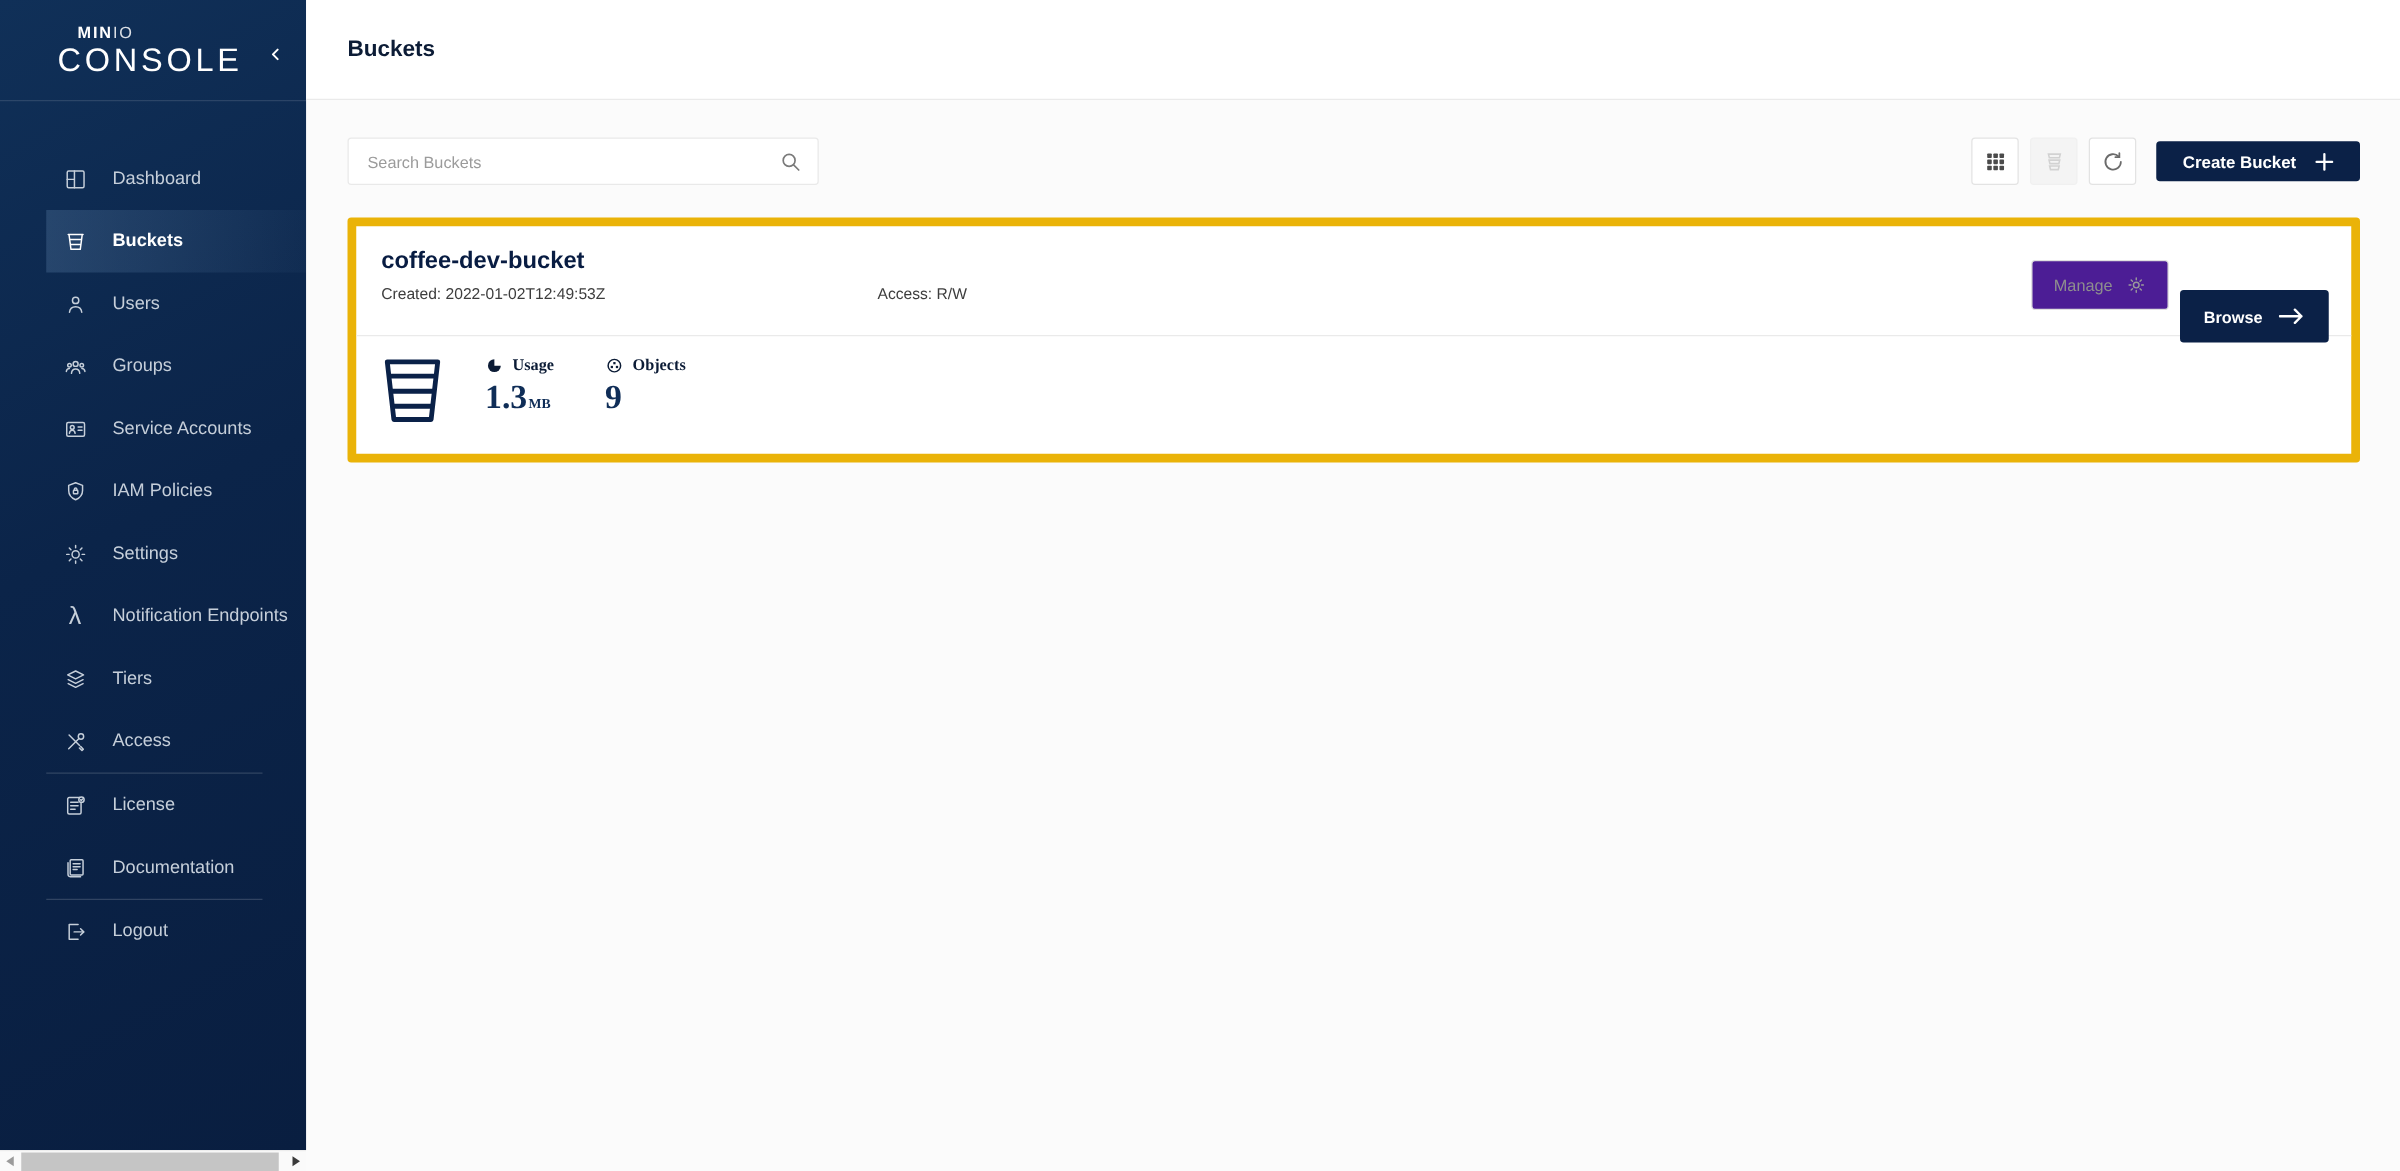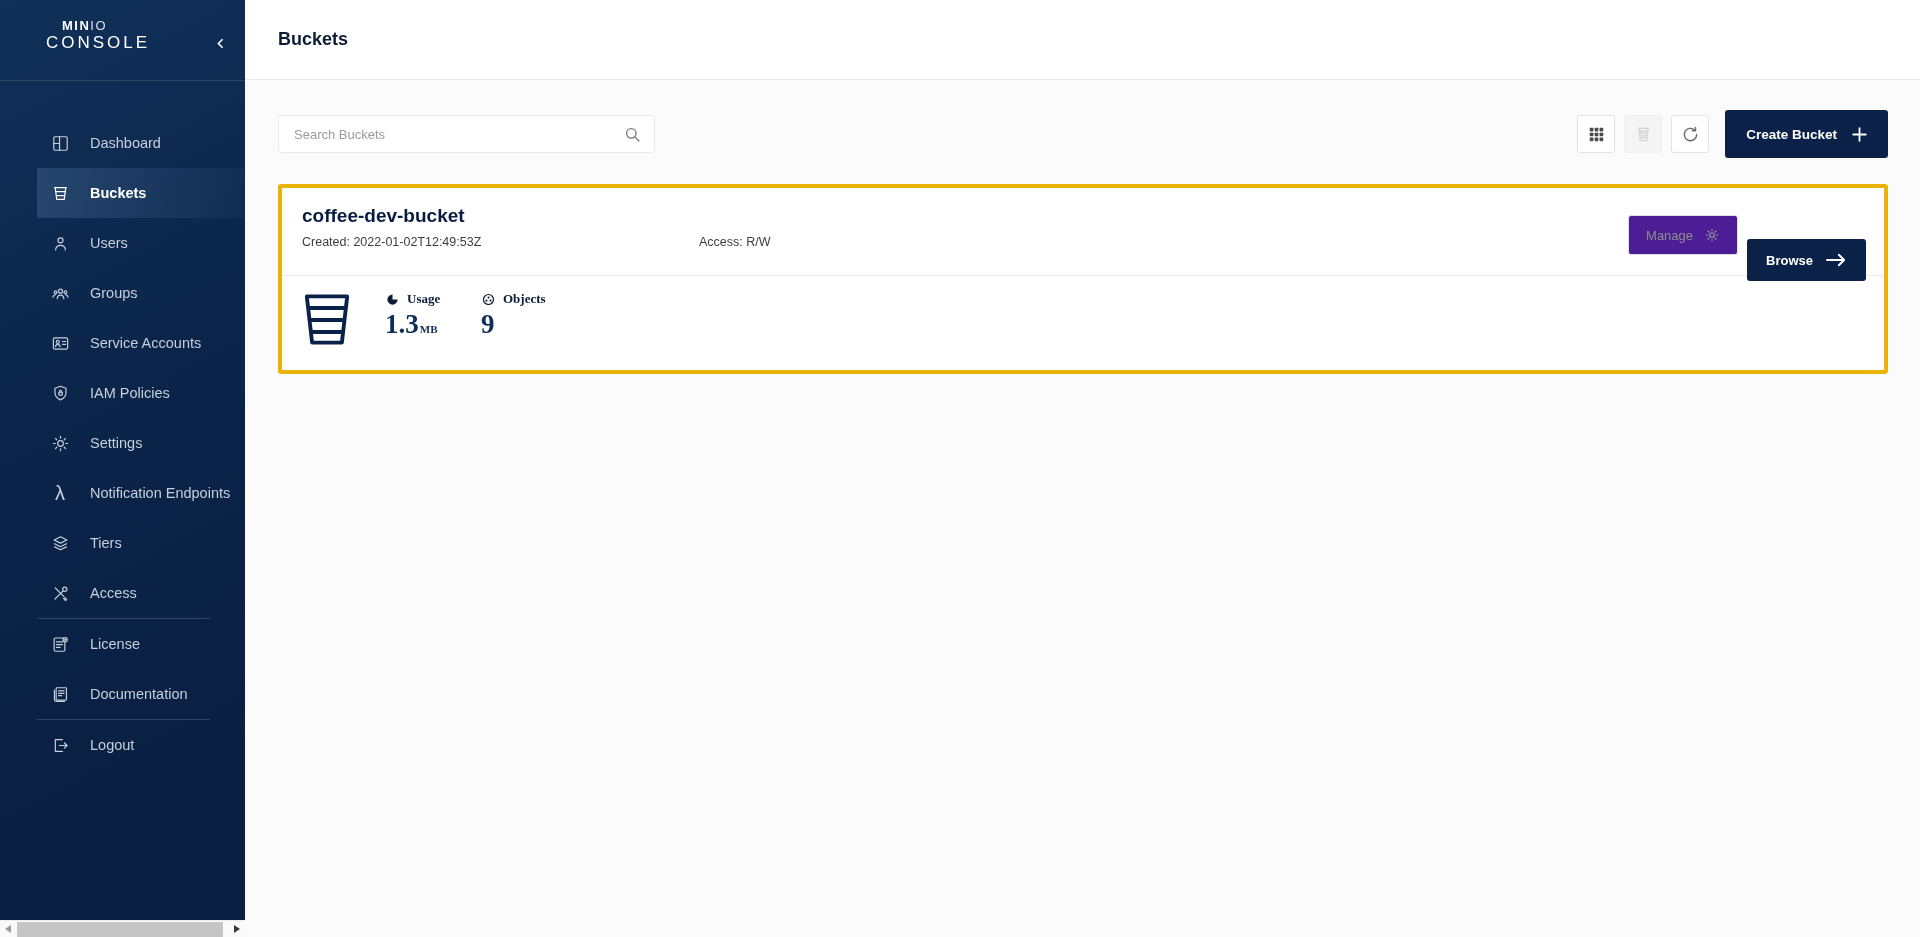--- a/index.html
+++ b/index.html
@@ -7,21 +7,21 @@
   #app { position:relative; width:1920px; height:937px; background:#fbfbfb; }
 
   
   .sidebar { position:absolute; left:0; top:0; width:245px; height:920px;
     background:linear-gradient(152deg,#103058 0%,#0b2449 45%,#091e40 100%); color:#c6cfda; }
   .logo-block { height:81px; padding:19px 0 0 46px; position:relative;
     border-bottom:1px solid rgba(255,255,255,0.12); }
   .minio-word { font-size:13px; letter-spacing:1.5px; color:#fff; line-height:1; }
   .minio-word .b { font-weight:800;padding-left:16px; }
   .minio-word .l { font-weight:300; opacity:.85; }
-  .console-word { font-size:17px; font-weight:300; letter-spacing:3px; color:#fff; line-height:1.1; margin-top:2px; }
+  .console-word { font-size:26px; font-weight:300; letter-spacing:3px; color:#fff; line-height:1.1; margin-top:2px; }
   .collapse-btn { position:absolute; right:15px; top:33px; width:20px; height:20px; cursor:pointer;
     display:flex; align-items:center; justify-content:center; color:#fff; }
   .nav { padding-top:37px; }
   .nav-item { height:50px; margin-left:37px; padding-left:13px; display:flex; align-items:center;
     gap:20px; font-size:14.5px; color:#c6cfda; cursor:pointer; }
   .nav-item .ico { width:20px; height:20px; display:flex; align-items:center; justify-content:center; flex:0 0 20px; }
   .nav-item.active { background:linear-gradient(90deg, rgba(96,133,173,0.30) 0%, rgba(96,133,173,0.05) 100%);
     color:#fff; font-weight:700; }
   .nav-item svg { stroke:currentColor; fill:none; stroke-width:1.5; stroke-linecap:round; stroke-linejoin:round; }
   .lambda { font-size:20px; font-weight:400; line-height:1; }
@@ -46,26 +46,26 @@
   .search-box { width:377px; height:38px; background:#fff; border:1px solid #e9e9e9; border-radius:3px;
     display:flex; align-items:center; padding:0 12px 0 15px; }
   .search-box input { border:none; outline:none; flex:1; font-size:13px; color:#333; background:transparent;
     font-family:"Liberation Sans", sans-serif; }
   .search-box input::placeholder { color:#9b9b9b; }
 
   .toolbar { display:flex; align-items:center; gap:9px; }
   .icon-btn { width:38px; height:38px; background:#fff; border:1px solid #e3e3e3; border-radius:3px;
     display:flex; align-items:center; justify-content:center; cursor:pointer; }
   .icon-btn.disabled { background:#f4f4f4; border-color:#f0f0f0; cursor:default; }
-  .create-btn { height:48px; margin-left:7px; padding:0 21px; background:#0b2147; color:#fff; border:none;
+  .create-btn { height:32px; margin-left:7px; padding:0 21px; background:#0b2147; color:#fff; border:none;
     border-radius:3px; font-size:13.5px; font-weight:700; display:flex; align-items:center; gap:15px;
     cursor:pointer; font-family:"Liberation Sans", sans-serif; }
 
   
-  .bucket-card { margin-top:26px; background:#fff; border:4px solid #eab308; border-radius:3px; }
+  .bucket-card { margin-top:26px; background:#fff; border:7px solid #eab308; border-radius:3px; }
   .card-top { display:flex; justify-content:space-between; padding:17px 18px 0 20px; height:87px; }
   .bucket-name { font-size:19px; font-weight:700; color:#081C42; cursor:pointer; line-height:1.2; }
   .bucket-meta { display:flex; margin-top:7px; font-size:12.5px; color:#3d3d3d; }
   .bucket-meta .created { width:397px; }
   .card-actions { display:flex; gap:9px; align-items:flex-start; margin-top:10px; }
   .manage-btn { height:40px; padding:0 17px; background:#4c1d95; border:1px solid #e0e0e0; border-radius:3px;
     color:#8e8e8e; font-size:13px; display:flex; align-items:center; gap:11px; cursor:pointer;
     font-family:"Liberation Sans", sans-serif; }
   .browse-btn { height:42px; padding:0 19px; background:#0b2147; border:none; border-radius:3px;
     color:#fff; font-size:13px; font-weight:600; display:flex; align-items:center; gap:13px; cursor:pointer;

